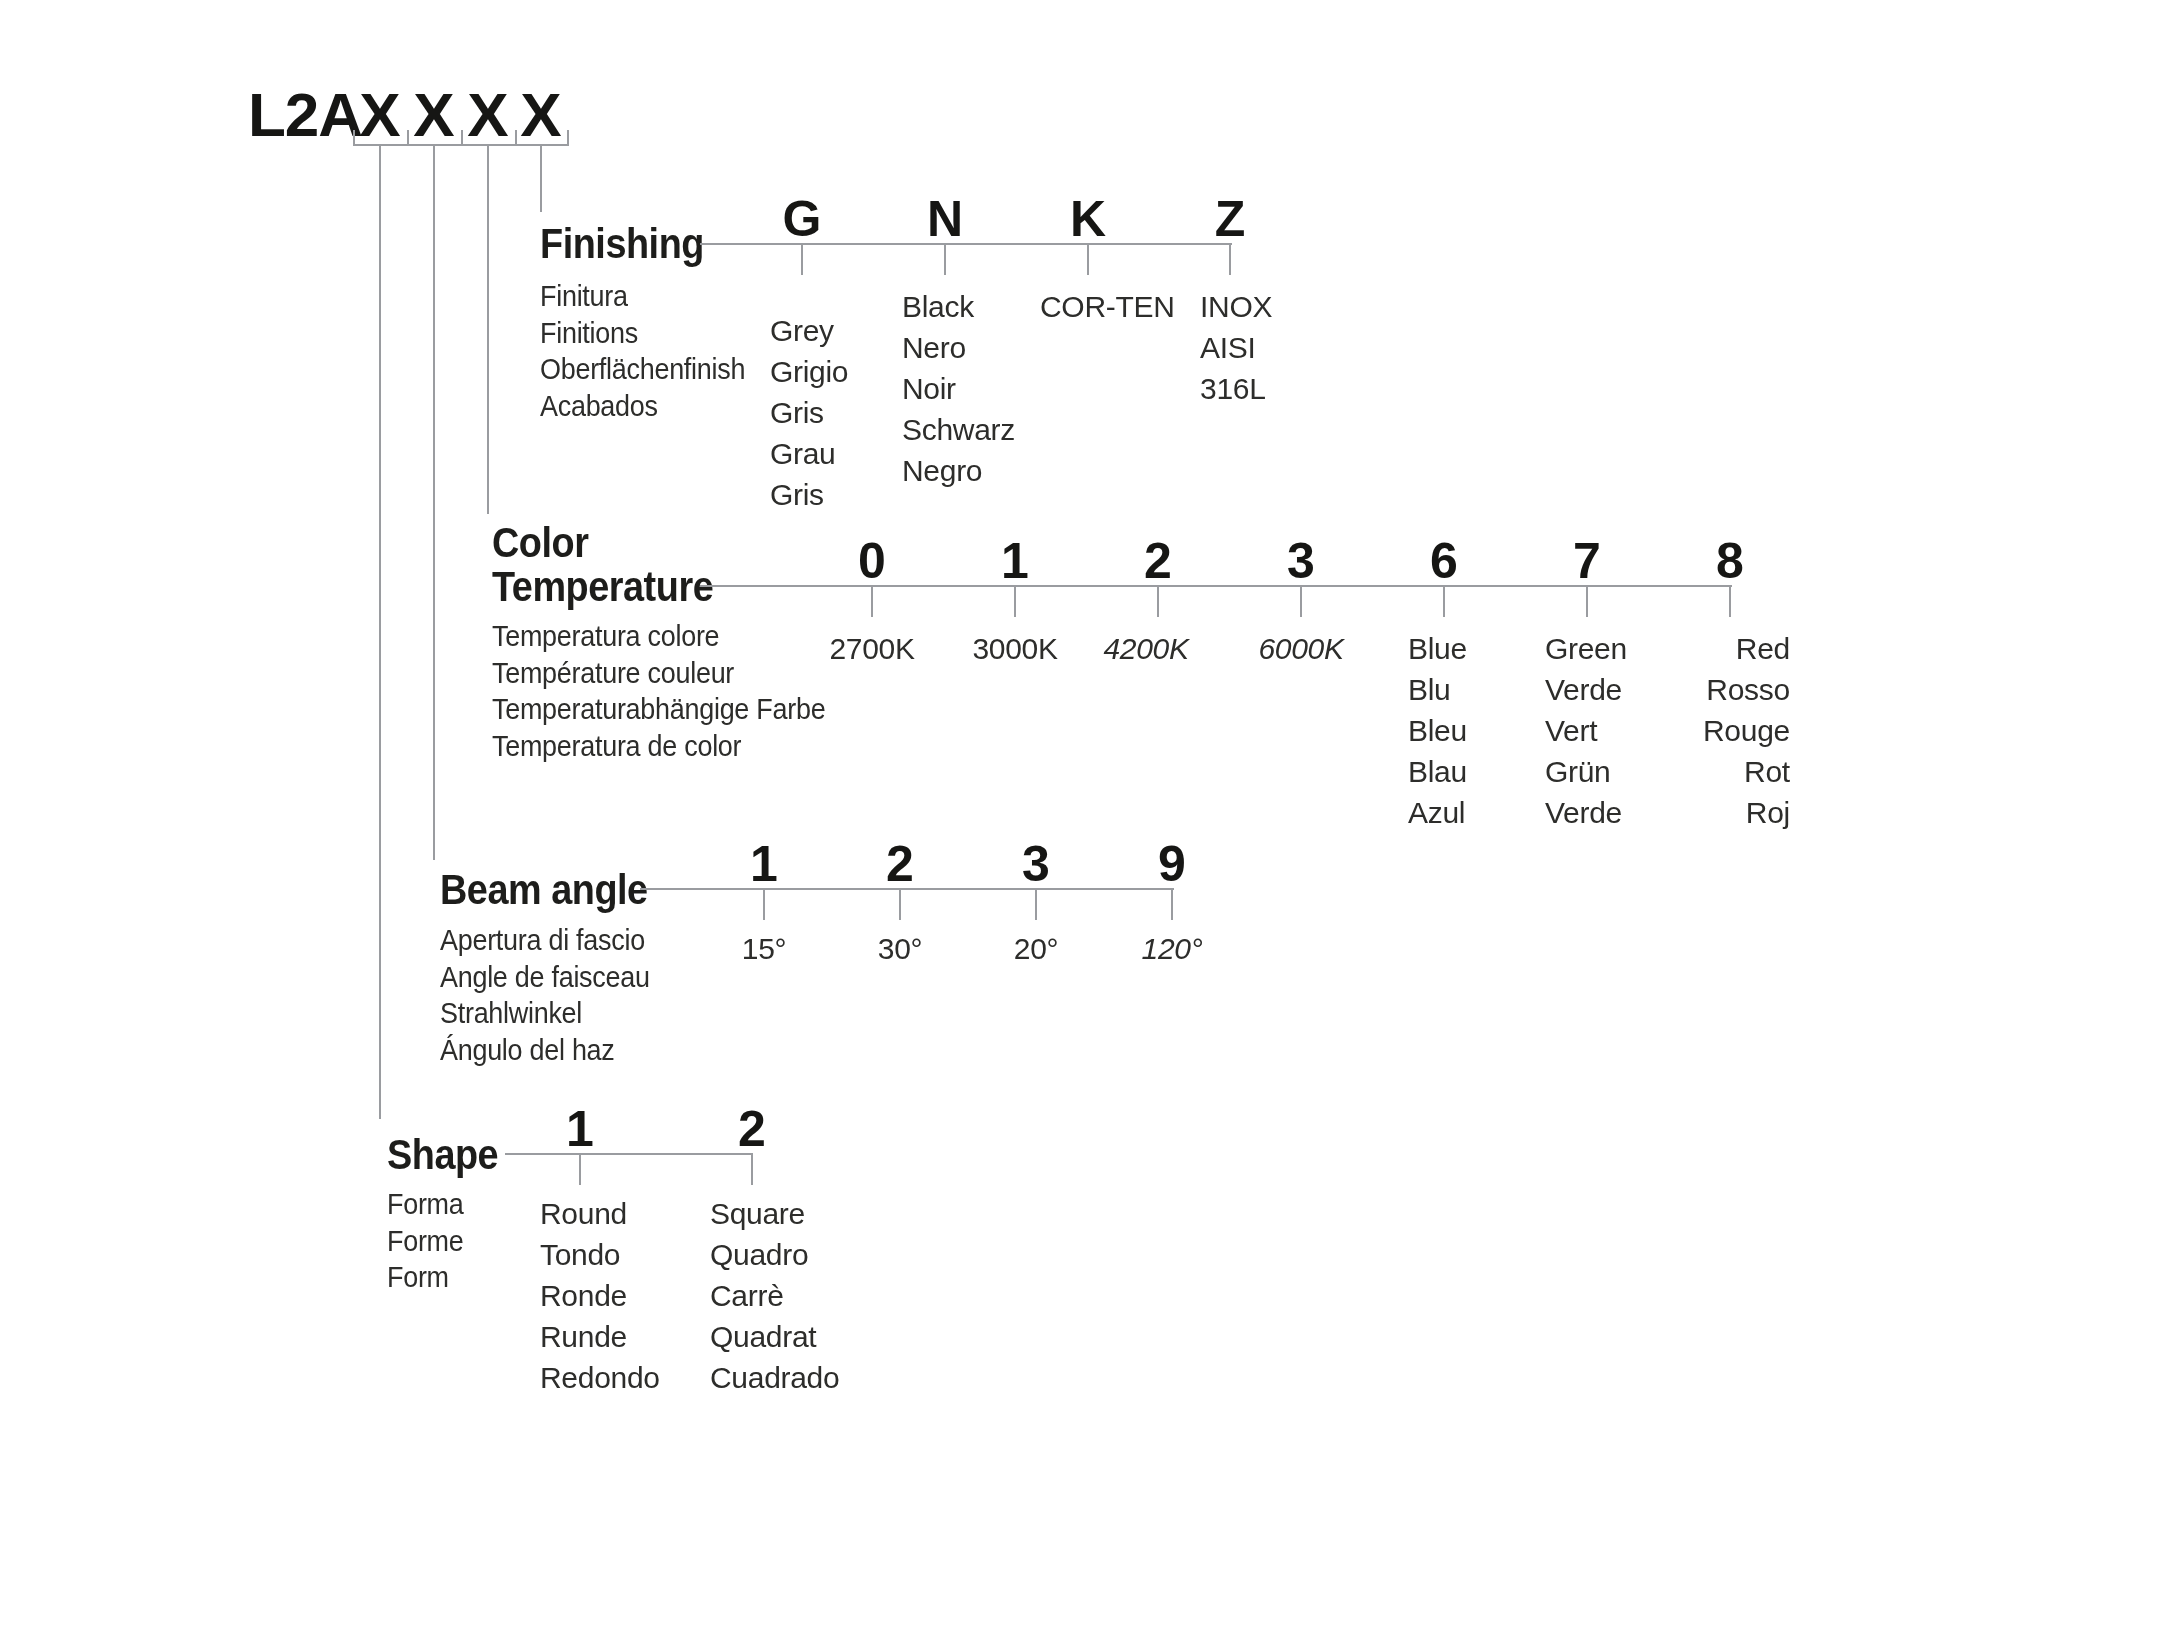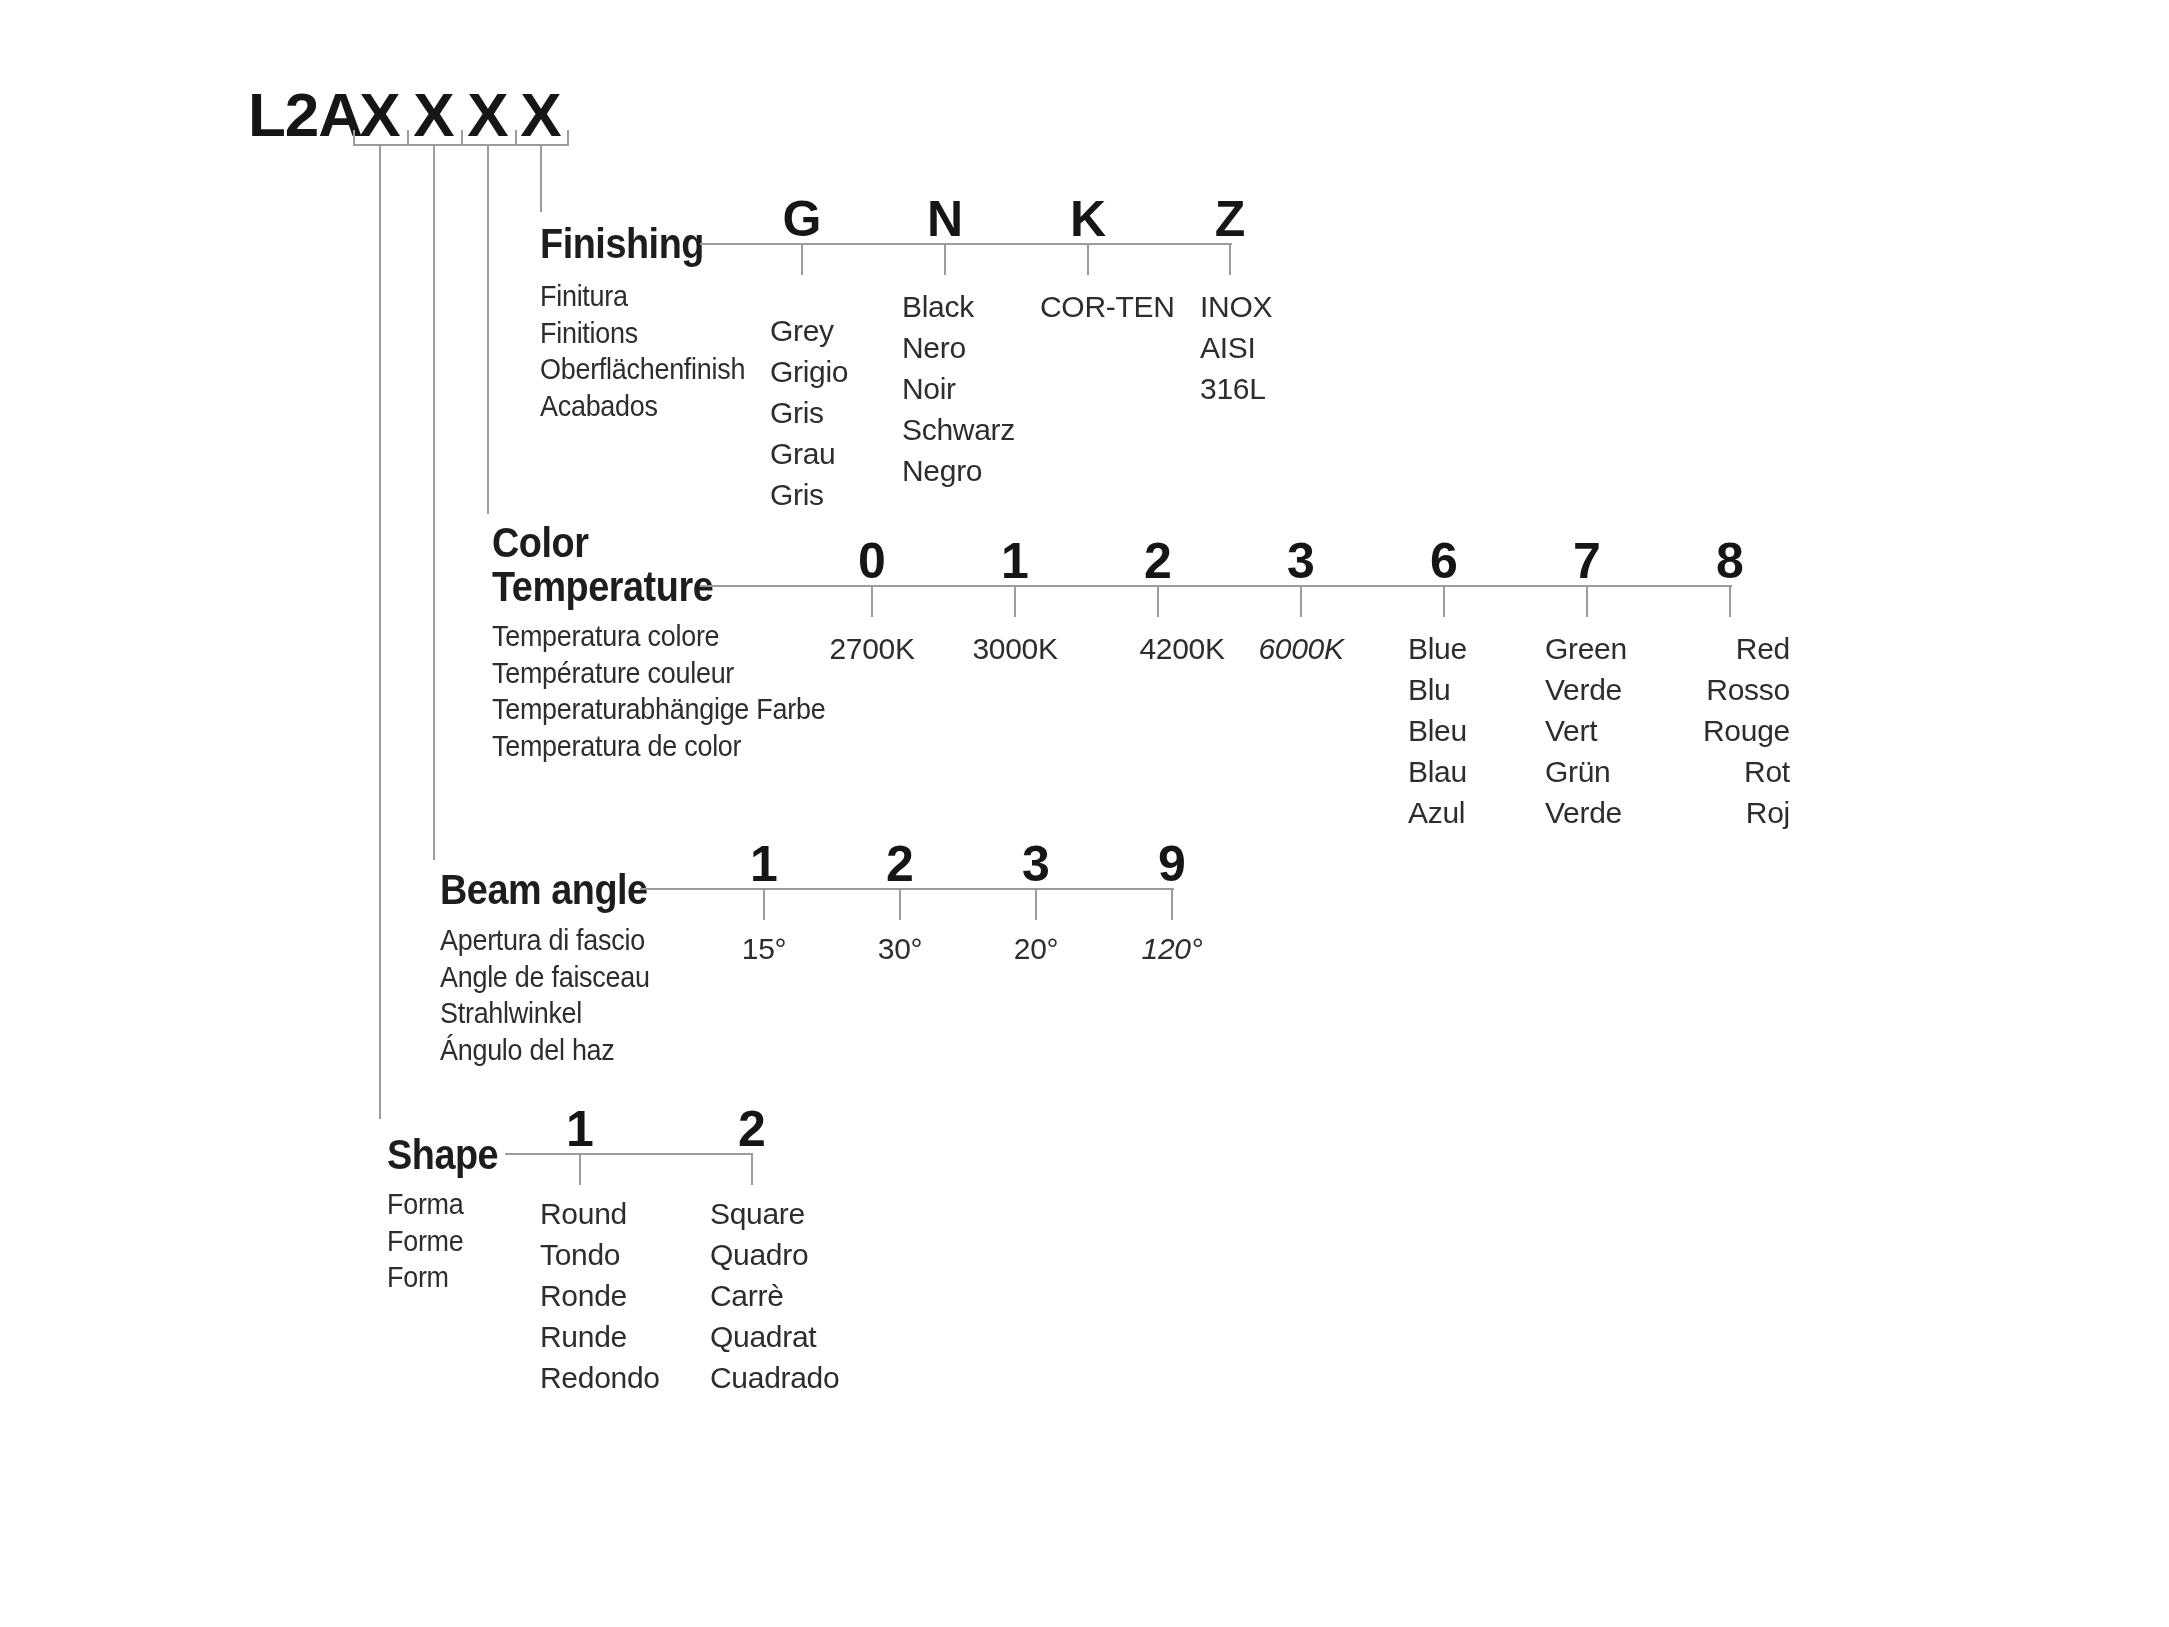--- a/index.html
+++ b/index.html
@@ -118,21 +118,21 @@
     <div class="abs val-col centered" style="left: 872px; top: 628px;">
       <span class="val-line">2700K</span>
     </div>
     <div class="abs opt-code" style="left: 1015px; top: 536px;">1</div>
     <div class="abs vline" style="left: 1014px; top: 585px; height: 32px;"></div>
     <div class="abs val-col centered" style="left: 1015px; top: 628px;">
       <span class="val-line">3000K</span>
     </div>
     <div class="abs opt-code" style="left: 1158px; top: 536px;">2</div>
     <div class="abs vline" style="left: 1157px; top: 585px; height: 32px;"></div>
-    <div class="abs val-col centered" style="left: 1182px; top: 628px;">
+    <div class="abs val-col centered" style="left: 1146px; top: 628px; font-style: italic;">
       <span class="val-line">4200K</span>
     </div>
     <div class="abs opt-code" style="left: 1301px; top: 536px;">3</div>
     <div class="abs vline" style="left: 1300px; top: 585px; height: 32px;"></div>
     <div class="abs val-col centered" style="left: 1301px; top: 628px; font-style: italic;">
       <span class="val-line">6000K</span>
     </div>
     <div class="abs opt-code" style="left: 1444px; top: 536px;">6</div>
     <div class="abs vline" style="left: 1443px; top: 585px; height: 32px;"></div>
     <div class="abs val-col" style="left: 1408px; top: 628px;">

